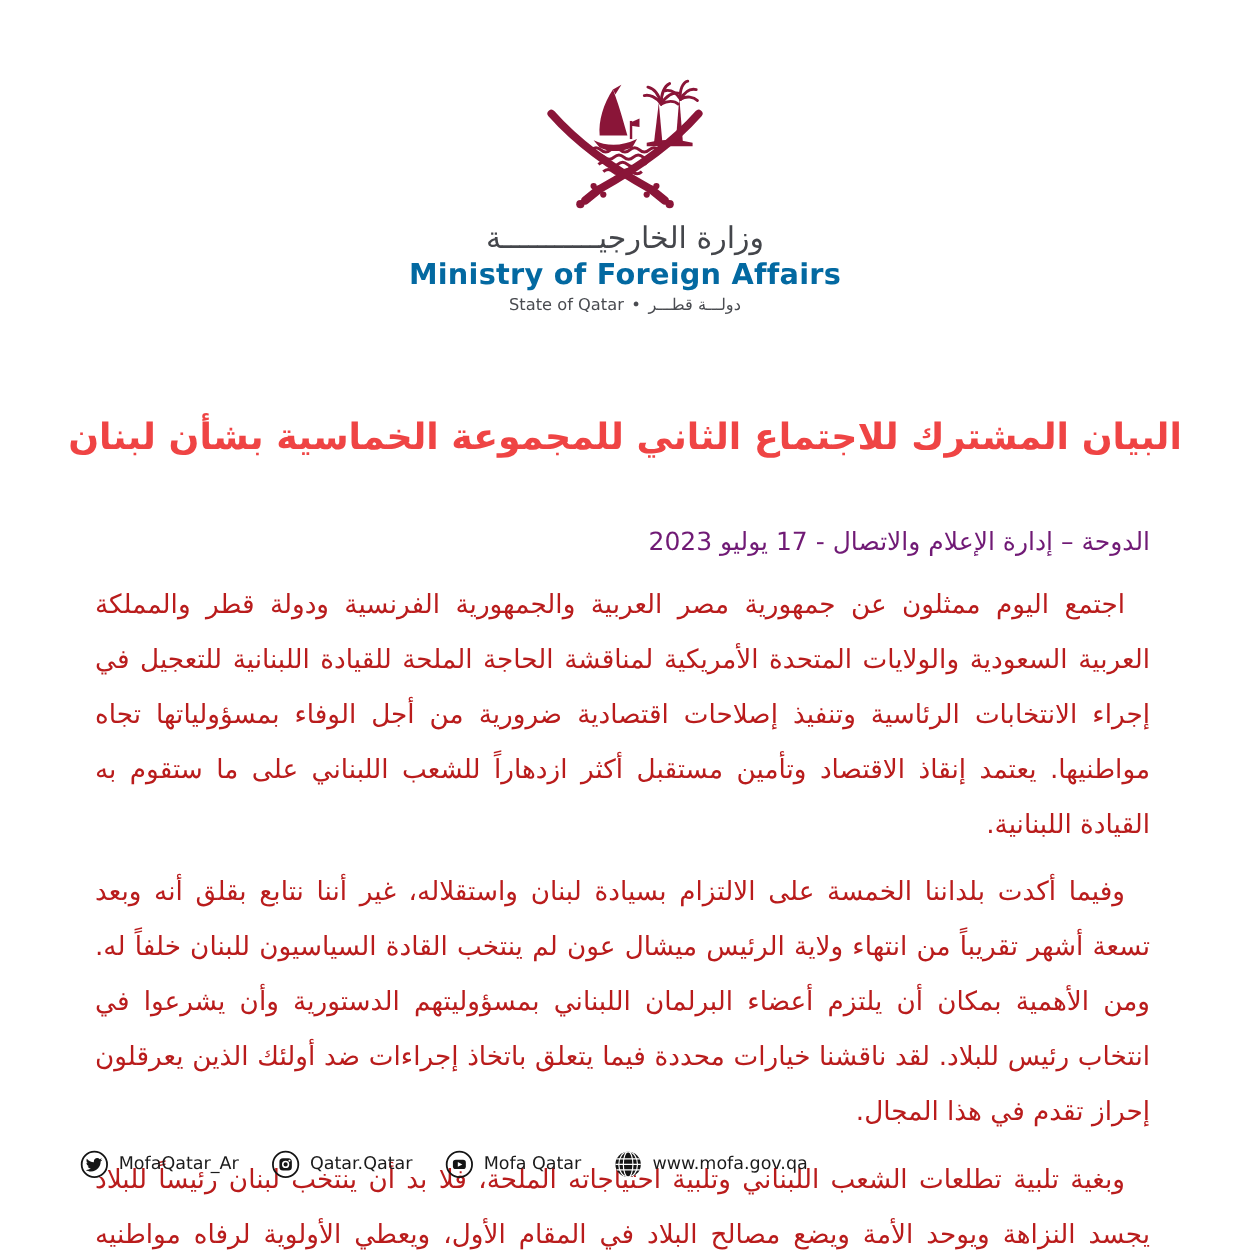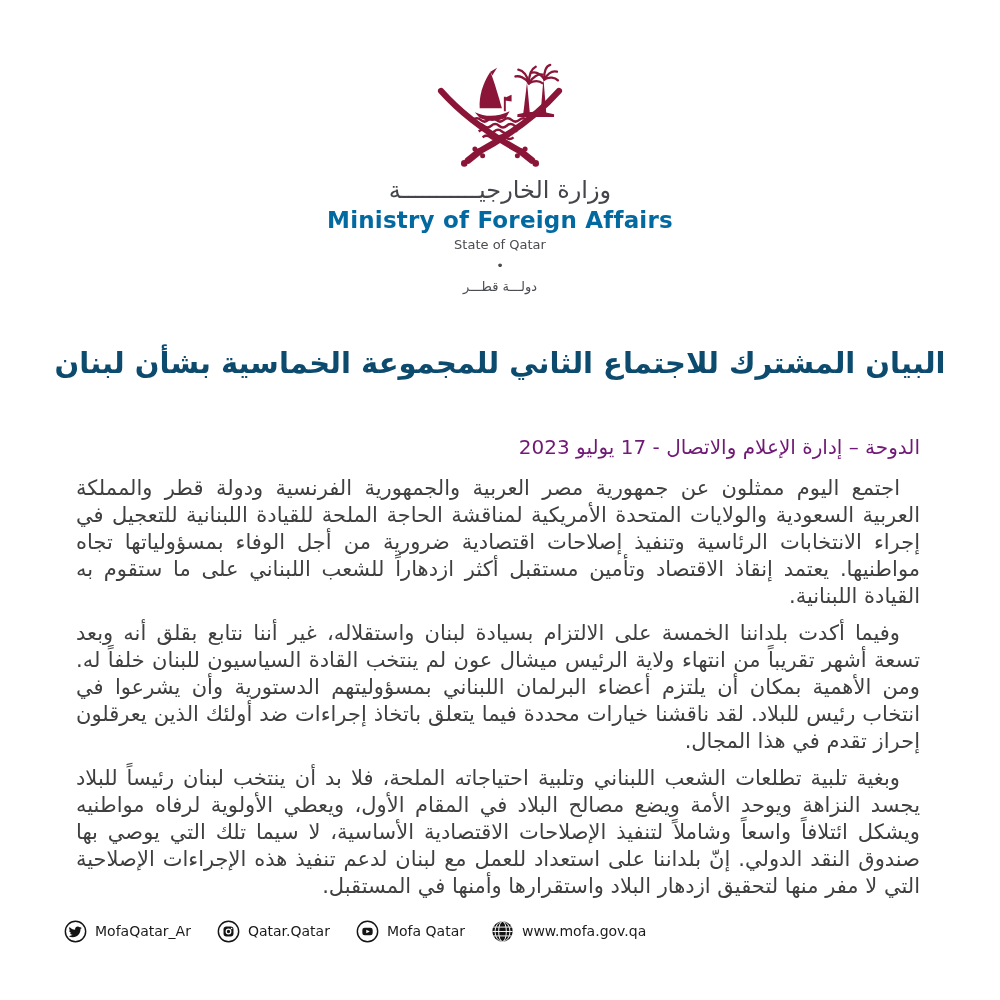--- a/index.html
+++ b/index.html
@@ -11,40 +11,40 @@
     background:#ffffff;
     font-family:"DejaVu Sans", sans-serif;
     overflow:hidden;
   }
   
   .header { padding-top:62px; text-align:center; }
   .emblem { display:block; margin:0 auto 2px auto; }
   .ministry-ar { direction:rtl; font-size:24px; color:#44464b; }
   .ministry-en { font-size:23px; font-weight:bold; color:#0369a1; margin-top:3px; letter-spacing:.2px; }
   .state-line { margin-top:4px; font-size:13px; color:#4a4c51;
-                display:flex; justify-content:center; align-items:center; gap:6px;flex-direction:column; }
+                display:flex; justify-content:center; align-items:center; gap:6px; }
   .state-line .ar { direction:rtl; }
   
   .doc-title {
-    margin-top:52px;
+    margin-top:80px;
     text-align:center; direction:rtl;
     font-size:29px; font-weight:bold;
-    color:#0c4a6e;
+    color:#ef4444;
     white-space:nowrap;
   }
   
   .dateline {
     margin:55px 80px 16px 76px;
     direction:rtl; text-align:right;
     font-size:20px; color:#701a75;
   }
   
   .body-text { margin:0 80px 0 76px; direction:rtl; }
   .body-text p {
-    font-size:21px; line-height:27px; color:#404040;
+    font-size:21px; line-height:44px; color:#b91c1c;
     text-align:justify; text-indent:20px;
     margin-bottom:10px;
   }
   
   .footer {
     position:absolute; left:64px; right:44px; top:900px; height:62px;
     display:flex; justify-content:space-between; align-items:center;
   }
   .social { display:flex; align-items:center; gap:26px; }
   .social-item { display:flex; align-items:center; gap:8px;

